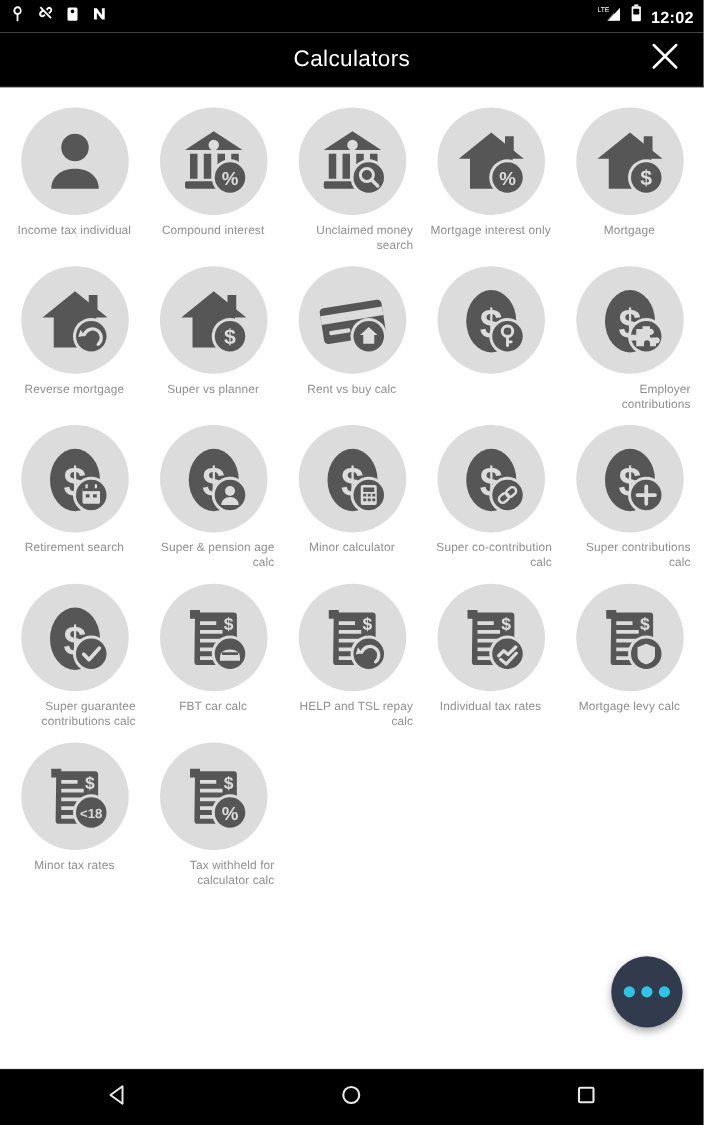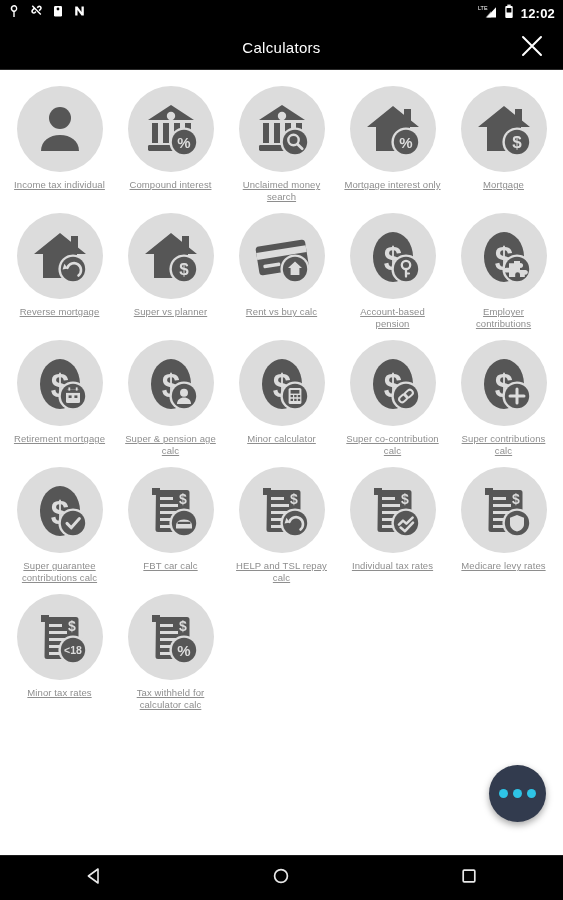--- a/index.html
+++ b/index.html
@@ -33,21 +33,21 @@
 
   
   .app-bar {
     height:44px; background:#000000;
     display:flex; align-items:center;
     position:relative; flex:none;
     border-bottom:1px solid #2a2a2a;
   }
   .app-title {
     position:absolute; left:0; right:0; text-align:center;
-    color:#ffffff; font-size:15px; letter-spacing:0.3px;
+    color:#ffffff; font-size:18px; letter-spacing:0.3px;
   }
   .close-btn {
     position:absolute; right:14px; top:50%; transform:translateY(-50%);
     width:34px; height:34px;
     display:flex; align-items:center; justify-content:center;
     cursor:pointer;
   }
 
   
   .content {
@@ -68,24 +68,23 @@
   .tile-circle {
     width:86px; height:86px; border-radius:50%;
     background:#dcdcdc;
     display:flex; align-items:center; justify-content:center;
     position:relative;
     flex:none;
   }
   .tile-label {
     margin-top:7px;
     font-size:9.5px; line-height:12px;
-    color:#8e8e8e; text-align:center;
+    color:#8e8e8e; text-align:right;
     max-width:98px;
     letter-spacing:0.1px;
-    text-decoration:underline;
   }
   .glyph { position:relative; width:60px; height:60px; }
   .glyph svg { display:block; width:60px; height:60px; }
 
   
   .fab {
     position:absolute;
     right:17px; bottom:33px;
     width:57px; height:57px; border-radius:50%;
     background:#323b4e;
@@ -316,21 +315,20 @@
                 <g transform="translate(43,43)">
                   <circle cx="0" cy="0" r="14.6" fill="#dcdcdc"></circle>
                   <circle cx="0" cy="0" r="12.2" fill="#565656"></circle>
                   <circle cx="0" cy="-4" r="4.2" fill="none" stroke="#dcdcdc" stroke-width="2.3"></circle>
                   <path d="M0 0v7.5" stroke="#dcdcdc" stroke-width="2.3" stroke-linecap="round"></path>
                   <path d="M0 4.5h3" stroke="#dcdcdc" stroke-width="2.1" stroke-linecap="round"></path>
                 </g>
               </svg>
             </span>
           </div>
-          <div class="tile-label">Account-based pension</div>
         </div>
         <div class="tile">
           <div class="tile-circle">
             <span class="glyph">
               <svg viewBox="0 0 60 60">
                 <ellipse cx="30" cy="31" rx="20" ry="25" fill="#565656"></ellipse>
                 <text x="30" y="44" font-size="33" font-weight="bold" text-anchor="middle" fill="#dcdcdc" font-family="Liberation Sans, sans-serif">$</text>
                 <g transform="translate(43,43)">
                   <circle cx="0" cy="0" r="14.6" fill="#dcdcdc"></circle>
                   <circle cx="0" cy="0" r="12.2" fill="#565656"></circle>
@@ -353,21 +351,21 @@
                   <rect x="-7" y="-6.5" width="14" height="13.5" rx="1.5" fill="#dcdcdc"></rect>
                   <rect x="-7" y="-6.5" width="14" height="3.4" fill="#565656"></rect>
                   <rect x="-4.6" y="-8.6" width="1.8" height="3.2" fill="#dcdcdc"></rect>
                   <rect x="2.8" y="-8.6" width="1.8" height="3.2" fill="#dcdcdc"></rect>
                   <rect x="-4.4" y="-0.6" width="3" height="2.6" fill="#565656"></rect>
                   <rect x="1.4" y="-0.6" width="3" height="2.6" fill="#565656"></rect>
                 </g>
               </svg>
             </span>
           </div>
-          <div class="tile-label">Retirement mortgage</div>
+          <div class="tile-label">Retirement search</div>
         </div>
         <div class="tile">
           <div class="tile-circle">
             <span class="glyph">
               <svg viewBox="0 0 60 60">
                 <ellipse cx="30" cy="31" rx="20" ry="25" fill="#565656"></ellipse>
                 <text x="30" y="44" font-size="33" font-weight="bold" text-anchor="middle" fill="#dcdcdc" font-family="Liberation Sans, sans-serif">$</text>
                 <g transform="translate(43,43)">
                   <circle cx="0" cy="0" r="14.6" fill="#dcdcdc"></circle>
                   <circle cx="0" cy="0" r="12.2" fill="#565656"></circle>
@@ -535,21 +533,21 @@
                 <rect x="19" y="45" width="13" height="3" fill="#dcdcdc"></rect>
                 <text x="42" y="24" font-size="14" font-weight="bold" text-anchor="middle" fill="#dcdcdc" font-family="Liberation Sans, sans-serif">$</text>
                 <g transform="translate(43,43)">
                   <circle cx="0" cy="0" r="14.6" fill="#dcdcdc"></circle>
                   <circle cx="0" cy="0" r="12.2" fill="#565656"></circle>
                   <path d="M0 -8 7 -5.2V1c0 4-3 6.4-7 7.6C-4 7.4-7 5-7 1v-6.2z" fill="#dcdcdc"></path>
                 </g>
               </svg>
             </span>
           </div>
-          <div class="tile-label">Medicare levy rates</div>
+          <div class="tile-label">Mortgage levy calc</div>
         </div>
         <div class="tile">
           <div class="tile-circle">
             <span class="glyph">
               <svg viewBox="0 0 60 60">
                 <path d="M11 8h8v7h-8z" fill="#565656"></path>
                 <path d="M15 10h31a2.5 2.5 0 0 1 2.5 2.5v37a2.5 2.5 0 0 1-2.5 2.5H17a2.5 2.5 0 0 1-2.5-2.5z" fill="#565656"></path>
                 <rect x="19" y="17" width="13" height="3" fill="#dcdcdc"></rect>
                 <rect x="19" y="24" width="18" height="3" fill="#dcdcdc"></rect>
                 <rect x="19" y="31" width="18" height="3" fill="#dcdcdc"></rect>

